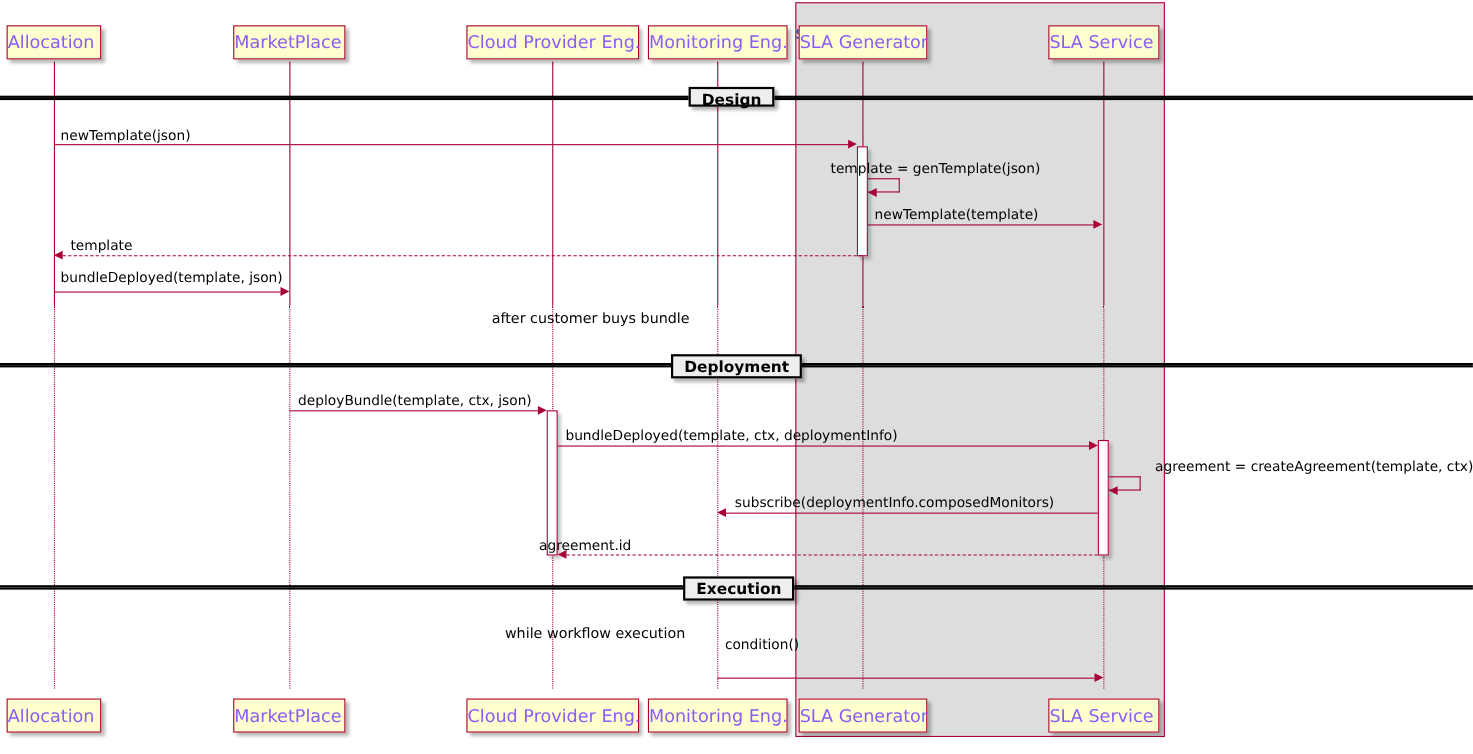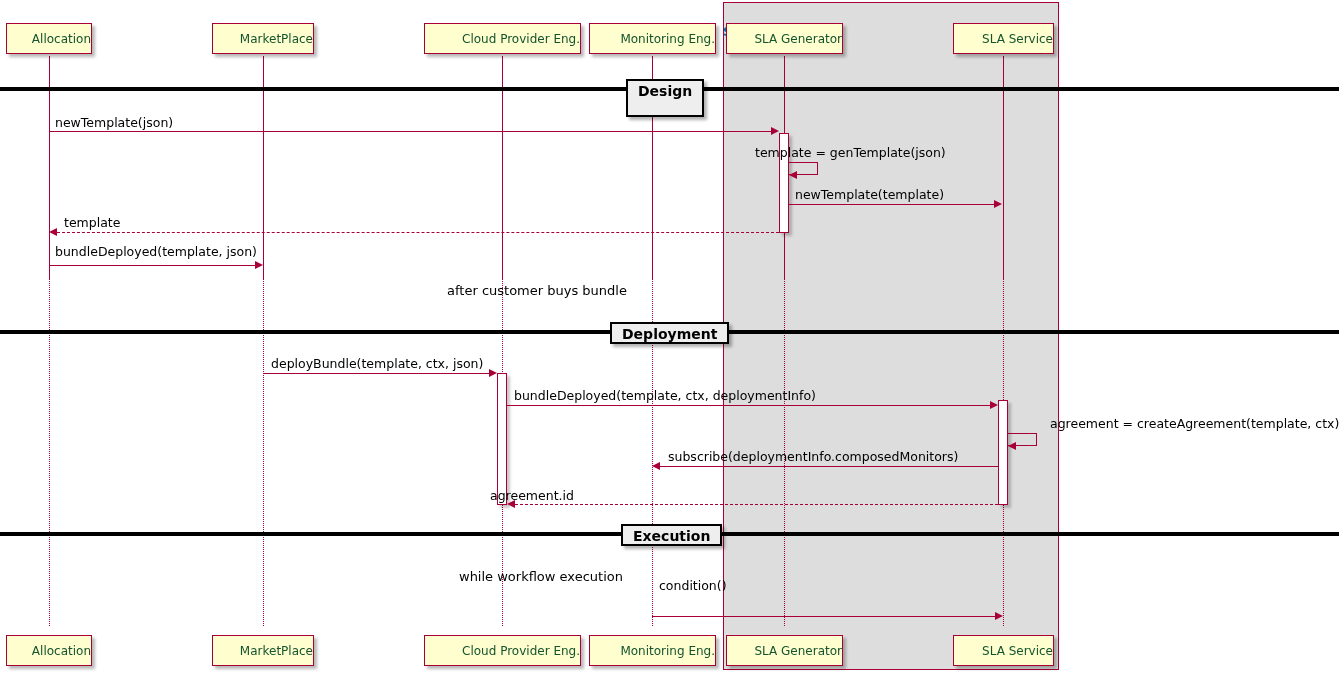--- a/index.html
+++ b/index.html
@@ -5,22 +5,22 @@
   html,body{margin:0;padding:0;background:#fff;}
   body{width:1339px;height:685px;font-family:"DejaVu Sans",sans-serif;overflow:hidden;}
   #stage{position:relative;width:1339px;height:685px;background:#fff;}
 
   
   .groupbox{position:absolute;background:#DDDDDD;border:1px solid #A80036;box-sizing:border-box;}
   .group-title{position:absolute;font-size:13px;font-weight:bold;color:#0369a1;text-align:left;margin-top:20px;}
 
   
   .pbox{position:absolute;background:#FEFECE;border:1.5px solid #A80036;
-        box-sizing:border-box;display:flex;align-items:center;justify-content:flex-end;
-        font-size:12px;color:#14532d;box-shadow:3px 3px 3px rgba(0,0,0,0.28);
+        box-sizing:border-box;display:flex;align-items:center;justify-content:flex-start;
+        font-size:16px;color:#8b5cf6;box-shadow:3px 3px 3px rgba(0,0,0,0.28);
         white-space:nowrap;}
 
   
   .lifeline{position:absolute;width:1px;background:#A80036;}
   .lifeline.dotted{background:none;border-left:1px dotted #A80036;width:0;}
 
   
   .activation{position:absolute;width:10px;background:#FFFFFF;border:1px solid #A80036;
               box-sizing:border-box;box-shadow:3px 3px 3px rgba(0,0,0,0.22);}
 
@@ -108,21 +108,21 @@
       <span>Monitoring Eng.</span>
     </div>
   <div class="pbox" style="left:726px;top:635px;width:117px;height:31px;">
       <span>SLA Generator</span>
     </div>
   <div class="pbox" style="left:953px;top:635px;width:101px;height:31px;">
       <span>SLA Service</span>
     </div>
 
   <div class="divider-line" style="left:0px;top:87px;width:1339px;"></div>
-  <div class="divider-label" style="left:626px;top:79px;height:38px;">Design</div>
+  <div class="divider-label" style="left:626px;top:79px;height:18px;">Design</div>
 
   <div class="msgline" style="left:49px;top:131px;width:722px;"></div>
   <div class="arrowhead right" style="left:771px;top:127px;"></div>
   <div class="msglabel" style="left:55px;top:115px;">newTemplate(json)</div>
 
   <div class="selfmsg" style="left:789px;top:162px;width:29px;height:13px;"></div>
   <div class="arrowhead left" style="left:789px;top:171px;"></div>
   <div class="msglabel" style="left:755px;top:145px;">template = genTemplate(json)</div>
 
   <div class="msgline" style="left:789px;top:204px;width:205px;"></div>

